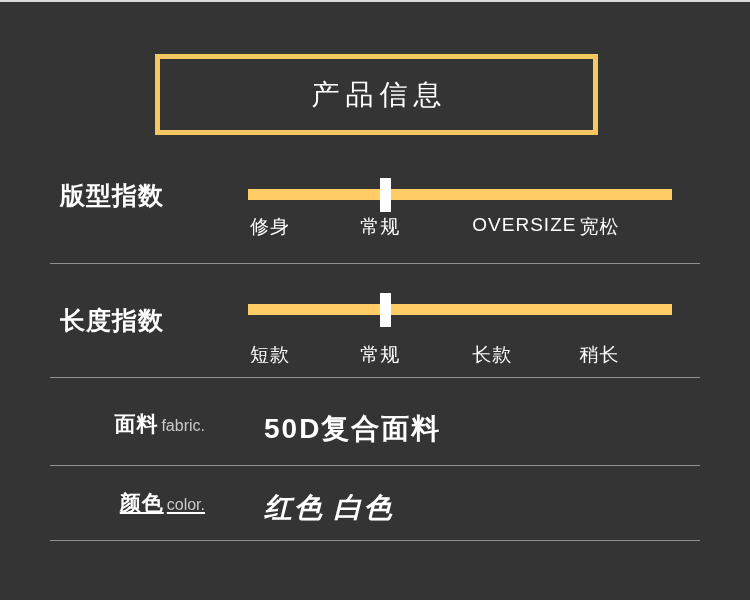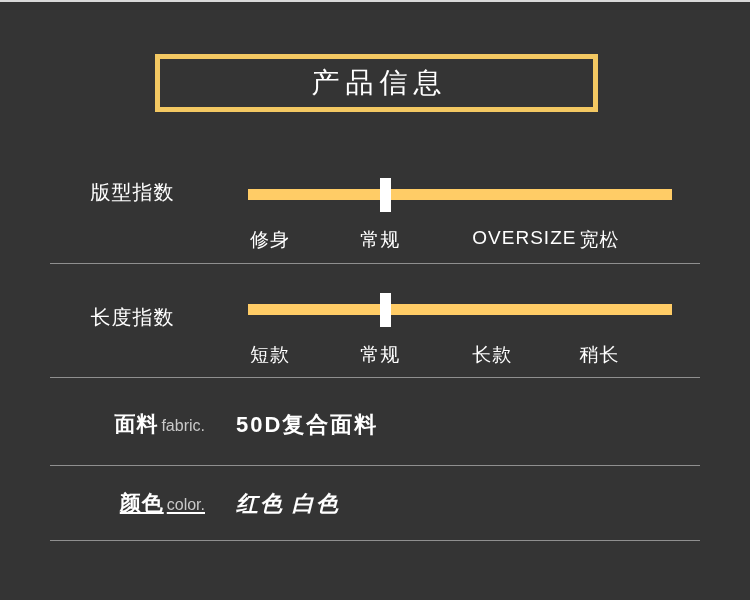--- a/index.html
+++ b/index.html
@@ -19,21 +19,21 @@
     box-sizing: border-box;
     border-top: 2px solid #d9d9d9;
   }
 
   
   .title-frame {
     position: absolute;
     left: 155px;
     top: 52px;
     width: 443px;
-    height: 58px;
+    height: 81px;
     box-sizing: border-box;
     border: 5px solid #f3c862;
     background: #343434;
   }
   .title-inner {
     position: absolute;
     left: 0;
     top: 0;
     right: 0;
     bottom: 0;
@@ -63,24 +63,24 @@
     left: 50px;
     width: 650px;
     height: 1px;
     background: #8f8f8f;
   }
 
   .field-label {
     position: absolute;
     left: 60px;
     width: 145px;
-    text-align: center;
-    color: #ffffff;
-    font-size: 20px;
-    font-weight: 400;
+    text-align: left;
+    color: #ffffff;
+    font-size: 25px;
+    font-weight: 700;
     letter-spacing: 1px;
     white-space: nowrap;
   }
   .field-label-inline {
     position: absolute;
     left: 40px;
     width: 165px;
     text-align: right;
     color: #ffffff;
     font-size: 21px;
@@ -124,23 +124,23 @@
     white-space: nowrap;
     text-align: left;
   }
   .scale-item.i0 { width: 115px; text-align: left; padding-left: 2px; box-sizing: border-box; }
   .scale-item.i1 { width: 115px; }
   .scale-item.i2 { width: 105px; }
   .scale-item.i3 { width: 110px; }
 
   .value-text {
     position: absolute;
-    left: 236px;
-    color: #ffffff;
-    font-size: 22px;
+    left: 264px;
+    color: #ffffff;
+    font-size: 28px;
     font-weight: 600;
     letter-spacing: 2px;
     white-space: nowrap;
   }
 </style>
 </head>
 <body>
 
 <div id="page">
 
@@ -150,21 +150,21 @@
     </div>
   </div>
 
   <div class="row" style="top:0;">
     <div class="field-label" style="top:177px;">版型指数</div>
 
     <div class="slider-track" style="top:187px;">
       <div class="slider-thumb" style="left:132px; top:-11px;"></div>
     </div>
 
-    <div class="scale" style="top:225px;">
+    <div class="scale" style="top:212px;">
       <div class="scale-item i0">修身</div>
       <div class="scale-item i1">常规</div>
       <div class="scale-item i3">OVERSIZE</div>
       <div class="scale-item i2">宽松</div>
     </div>
 
     <div class="divider" style="top:261px;"></div>
   </div>
 
   <div class="row" style="top:0;">

